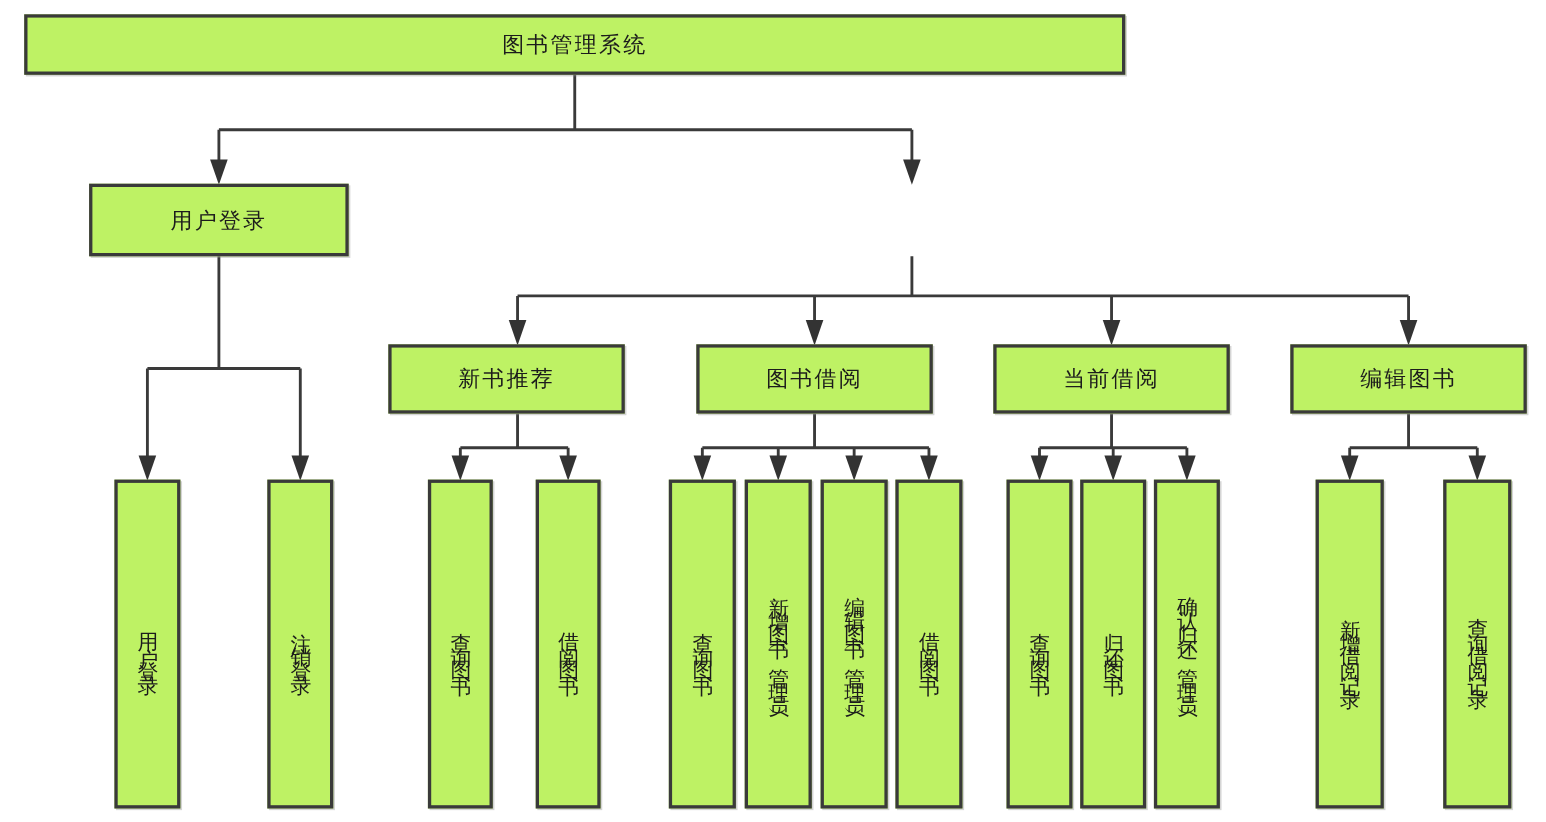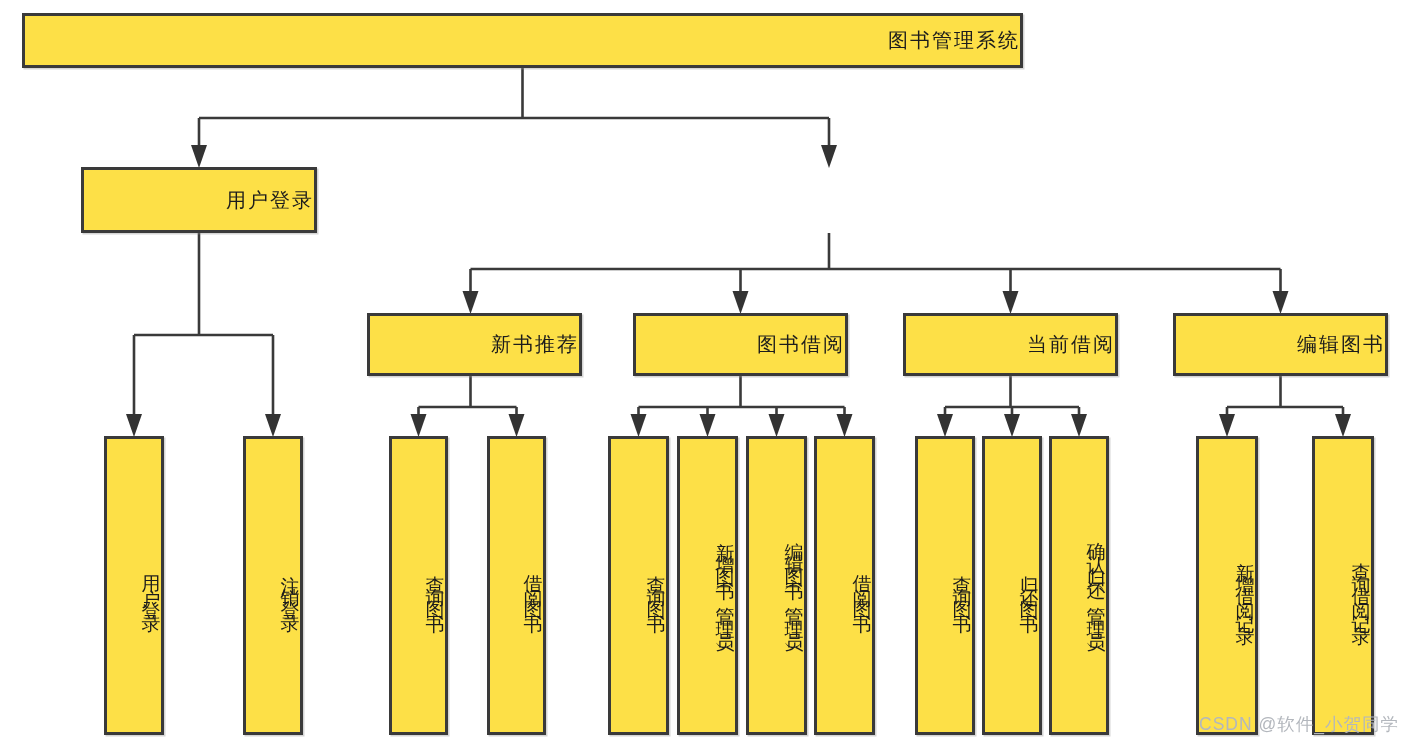--- a/index.html
+++ b/index.html
@@ -1,22 +1,22 @@
 <!DOCTYPE html>
 <html><head>
 <meta charset="utf-8">
 <style>
   * { margin:0; padding:0; box-sizing:border-box; }
   html,body { background:#ffffff; }
   body { font-family:"Liberation Sans","DejaVu Sans",sans-serif; color:#1c1c1c; }
   .stage { position:relative; width:1405px; height:747px; background:#ffffff; overflow:hidden; }
   .connectors { position:absolute; left:0; top:0; width:1405px; height:747px; }
   .box {
-    position:absolute; background:#fde047; border:3px solid #3a3a3a;
-    display:flex; align-items:center; justify-content:flex-end;
+    position:absolute; background:#bef264; border:3px solid #3a3a3a;
+    display:flex; align-items:center; justify-content:center;
     box-shadow:1.5px 1.5px 0 rgba(145,145,145,.38);
   }
   .root  { left:22px;  top:13px;  width:1001px; height:55px; }
   .lvl2  { top:167px; width:236px; height:66px; }
   .lvl3  { top:313px; width:215px; height:63px; }
   .leaf  { top:436px; height:299px; }
   .hlabel { font-size:20px; letter-spacing:2px; white-space:nowrap; }
   .vtext {
     writing-mode:vertical-rl; text-orientation:mixed;
     font-size:19px; line-height:1; letter-spacing:13px; white-space:nowrap;
@@ -72,21 +72,21 @@
   </svg>
 
   <div class="box root">
     <span class="hlabel">图书管理系统</span>
   </div>
 
   <div class="box lvl2" style="left:81px">
     <span class="hlabel">用户登录</span>
   </div>
 
-  <div class="box lvl3" style="left:367px">
+  <div class="box lvl3" style="left:353px">
     <span class="hlabel">新书推荐</span>
   </div>
   <div class="box lvl3" style="left:903px">
     <span class="hlabel">当前借阅</span>
   </div>
   <div class="box lvl3" style="left:633px">
     <span class="hlabel">图书借阅</span>
   </div>
   <div class="box lvl3" style="left:1173px">
     <span class="hlabel">编辑图书</span>
@@ -129,14 +129,13 @@
     <span class="vtext">确认归还（管理员）</span>
   </div>
 
   <div class="box leaf" style="left:1196px;width:62px">
     <span class="vtext">新增借阅记录</span>
   </div>
   <div class="box leaf" style="left:1312px;width:62px">
     <span class="vtext">查询借阅记录</span>
   </div>
 
-  <div class="watermark">CSDN @软件_小贺同学</div>
 </div>
 
 </body></html>

